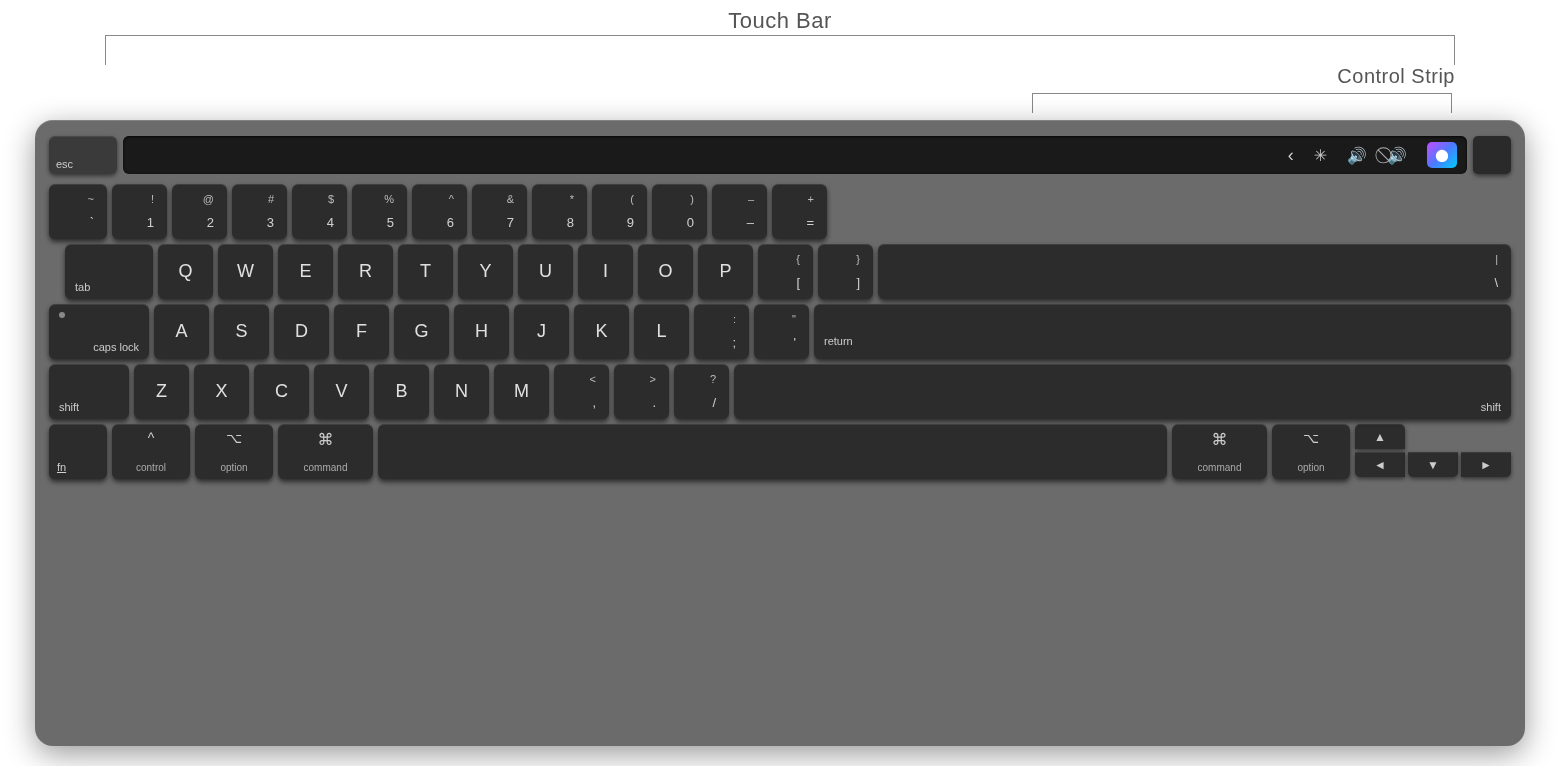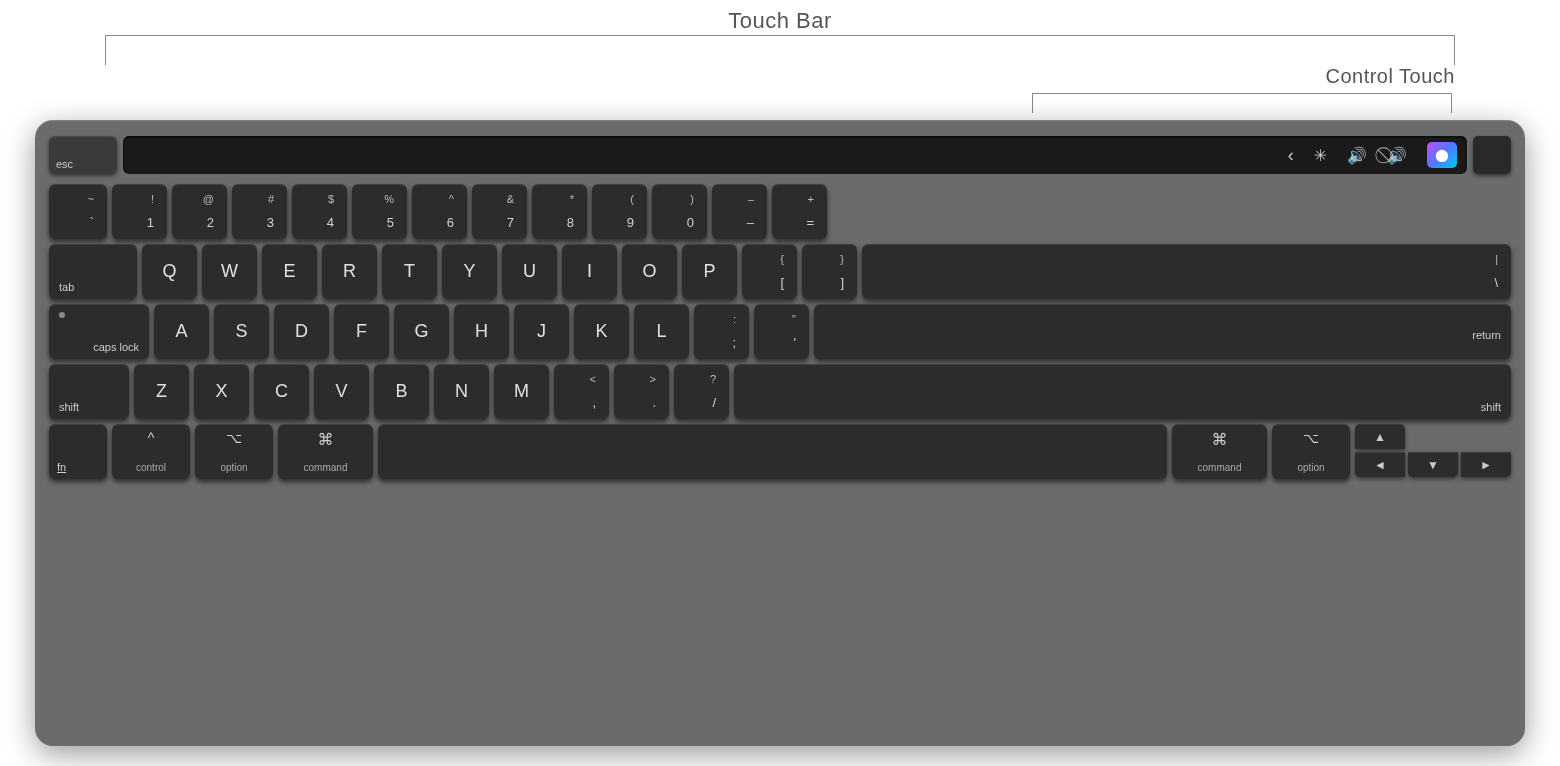--- a/index.html
+++ b/index.html
@@ -172,20 +172,21 @@
     
     .key-delete {
       flex: 1;
       min-width: 90px;
       align-items: flex-end;
       justify-content: flex-end;
     }
 
     .key-tab {
       width: 85px;
+      margin-left: 16px;
     }
 
     .key-caps {
       width: 98px;
     }
 
     .key-return {
       flex: 1;
       min-width: 90px;
     }
@@ -242,21 +243,21 @@
       height: 100%;
       width: 100%;
       padding: 4px 6px;
     }
   </style>
 </head>
 <body>
 
 <div class="label-touch-bar">Touch Bar</div>
 
-<div class="label-control-strip">Control Touch</div>
+<div class="label-control-strip">Control Strip</div>
 
 <div class="bracket-touch-bar"></div>
 
 <div class="bracket-control-strip"></div>
 
 <div class="keyboard">
 
   <div class="touch-bar-row">
     <div class="key-esc">
       <span style="font-size:11px;color:#ccc;">esc</span>
@@ -461,21 +462,21 @@
         <span style="font-size:11px;color:#bbb;">:</span>
         <span style="font-size:13px;color:#d0d0d0;">;</span>
       </div>
     </div>
     <div class="key key-w1">
       <div class="key-dual">
         <span style="font-size:11px;color:#bbb;">"</span>
         <span style="font-size:13px;color:#d0d0d0;">'</span>
       </div>
     </div>
-    <div class="key key-return" style="flex:1;align-items:flex-end;justify-content:flex-end;padding:18px 10px;">
+    <div class="key key-return" style="flex:1;align-items:flex-start;justify-content:flex-end;padding:12px 10px;">
       <span style="font-size:11px;color:#ccc;">return</span>
     </div>
   </div>
 
   <div class="key-row">
     <div class="key key-shift-left" style="width:80px;align-items:flex-start;justify-content:flex-end;padding:6px 10px;">
       <span style="font-size:11px;color:#ccc;">shift</span>
     </div>
     <div class="key key-w1">
         <span class="single-label">Z</span>

